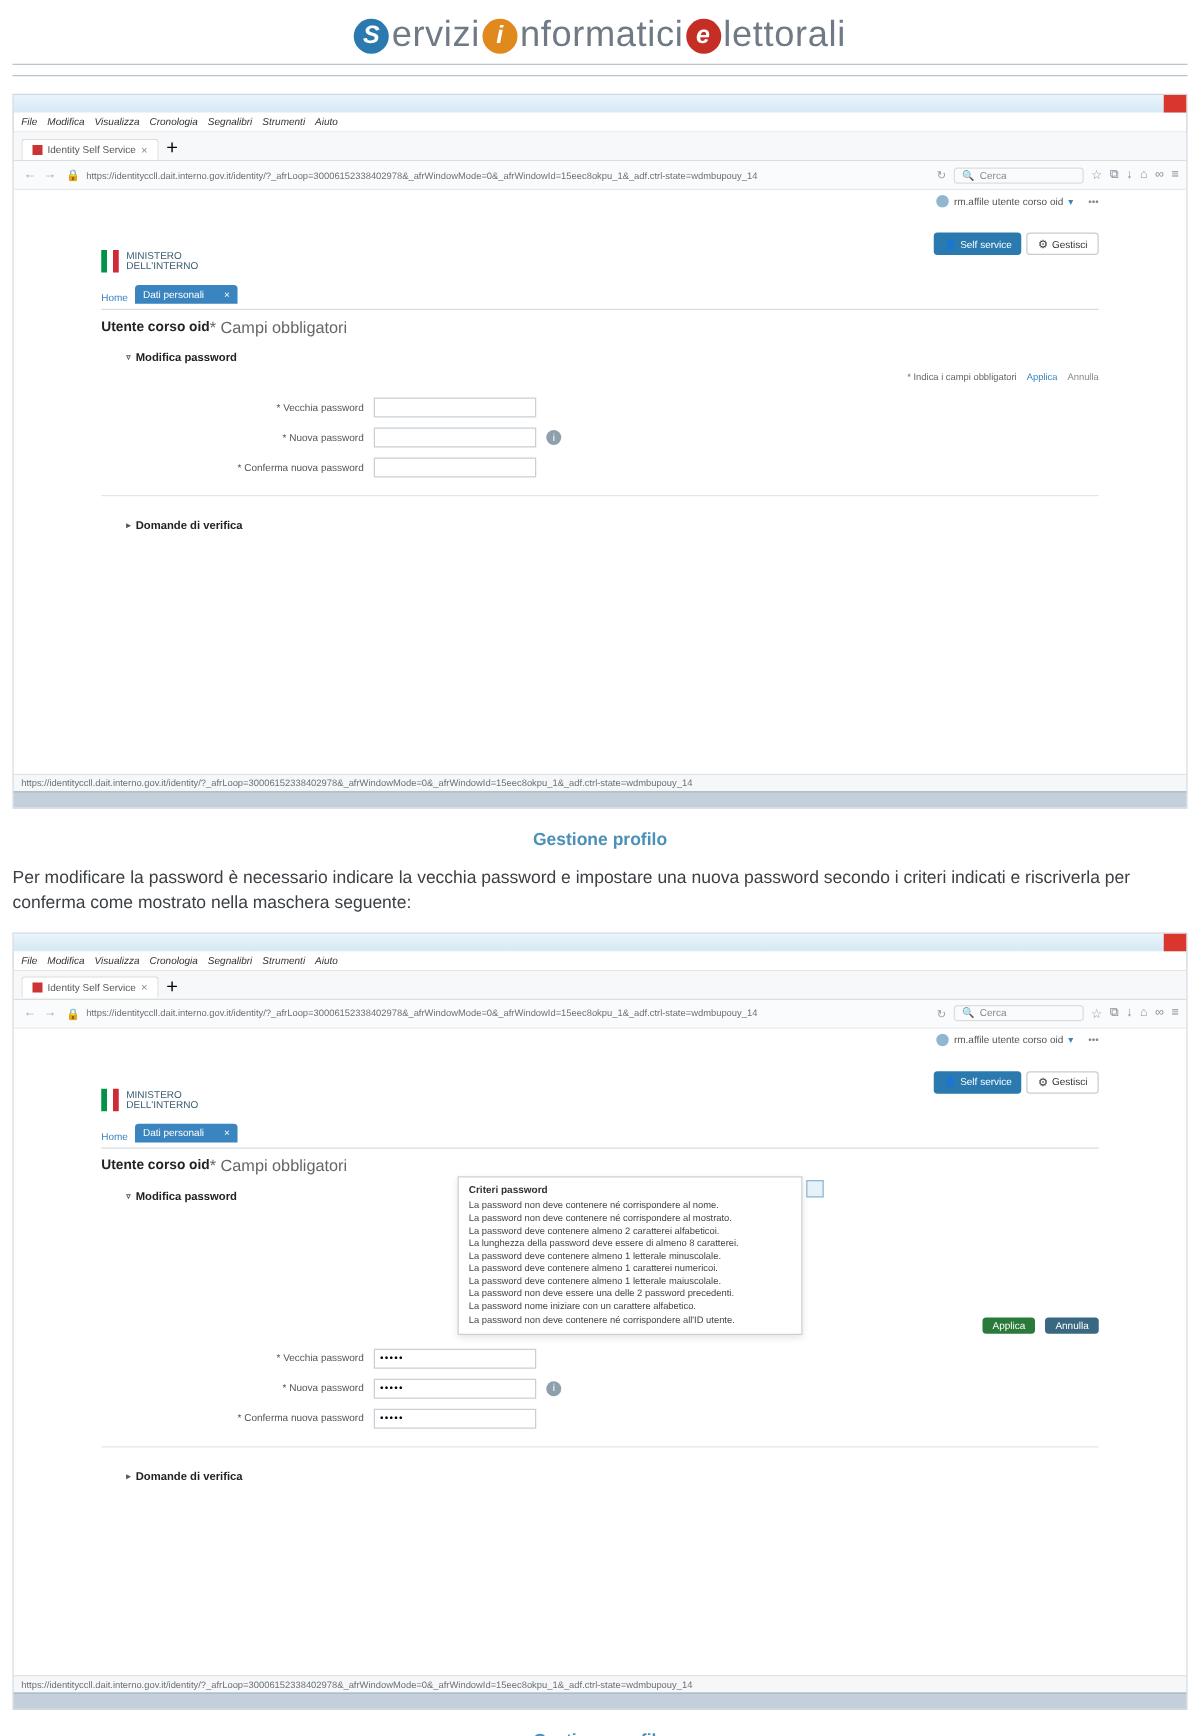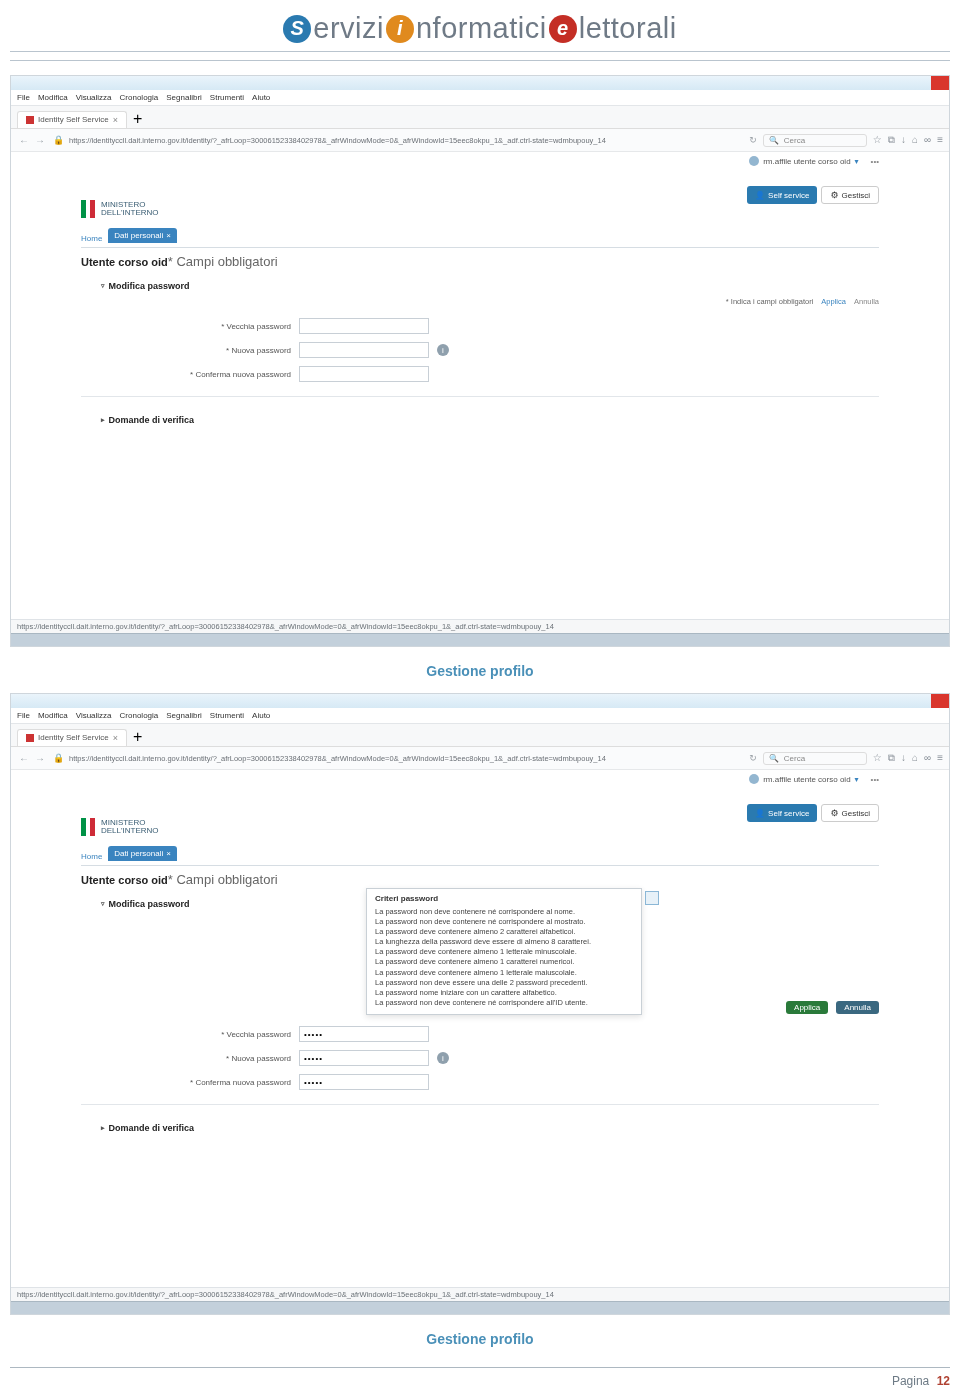--- a/index.html
+++ b/index.html
@@ -67,20 +67,21 @@
     width: 18px; height: 14px;
     background: #d9362d;
   }
   .menu-bar {
     font-size: 8px;
     color: #333;
     padding: 3px 6px;
     display: flex;
     gap: 8px;
     border-bottom: 1px solid #e3e6e9;
+    font-style: italic;
   }
   .tab-bar {
     display: flex;
     align-items: center;
     padding: 4px 6px 0 6px;
     gap: 6px;
     background: #f7f8f9;
     border-bottom: 1px solid #ddd;
   }
   .tab {
@@ -185,21 +186,21 @@
     align-items:flex-end;
   }
   .nav-link { font-size:8px; color:#3a84bf; }
   .nav-tab {
     font-size:8px;
     background:#3a84bf;
     color:#fff;
     padding:3px 6px;
     border-radius:3px 3px 0 0;
     display:flex;
-    gap:3px;
+    gap:16px;
     align-items:center;
   }
   .nav-tab .x { font-size:8px; }
   .thin-sep {
     border-top:1px solid #d6dde3;
     margin: 4px 70px 0 70px;
   }
   .content-header {
     display:flex;
     justify-content:flex-start;
@@ -477,20 +478,21 @@
 
       <div class="spacer-fill"></div>
     </div>
 
     <div class="status-bar">https://identityccll.dait.interno.gov.it/identity/?_afrLoop=30006152338402978&amp;_afrWindowMode=0&amp;_afrWindowId=15eec8okpu_1&amp;_adf.ctrl-state=wdmbupouy_14</div>
     <div class="taskbar"></div>
   </div>
 
   <div class="caption">Gestione profilo</div>
 
+  <div class="body-text">Per modificare la password è necessario indicare la vecchia password e impostare una nuova password secondo i criteri indicati e riscriverla per conferma come mostrato nella maschera seguente:</div>
 
   <div class="screenshot-wrap">
     <div class="win-titlebar">
       <div class="win-close"></div>
     </div>
     <div class="menu-bar">
       <span>File</span>
       <span>Modifica</span>
       <span>Visualizza</span>
       <span>Cronologia</span>

